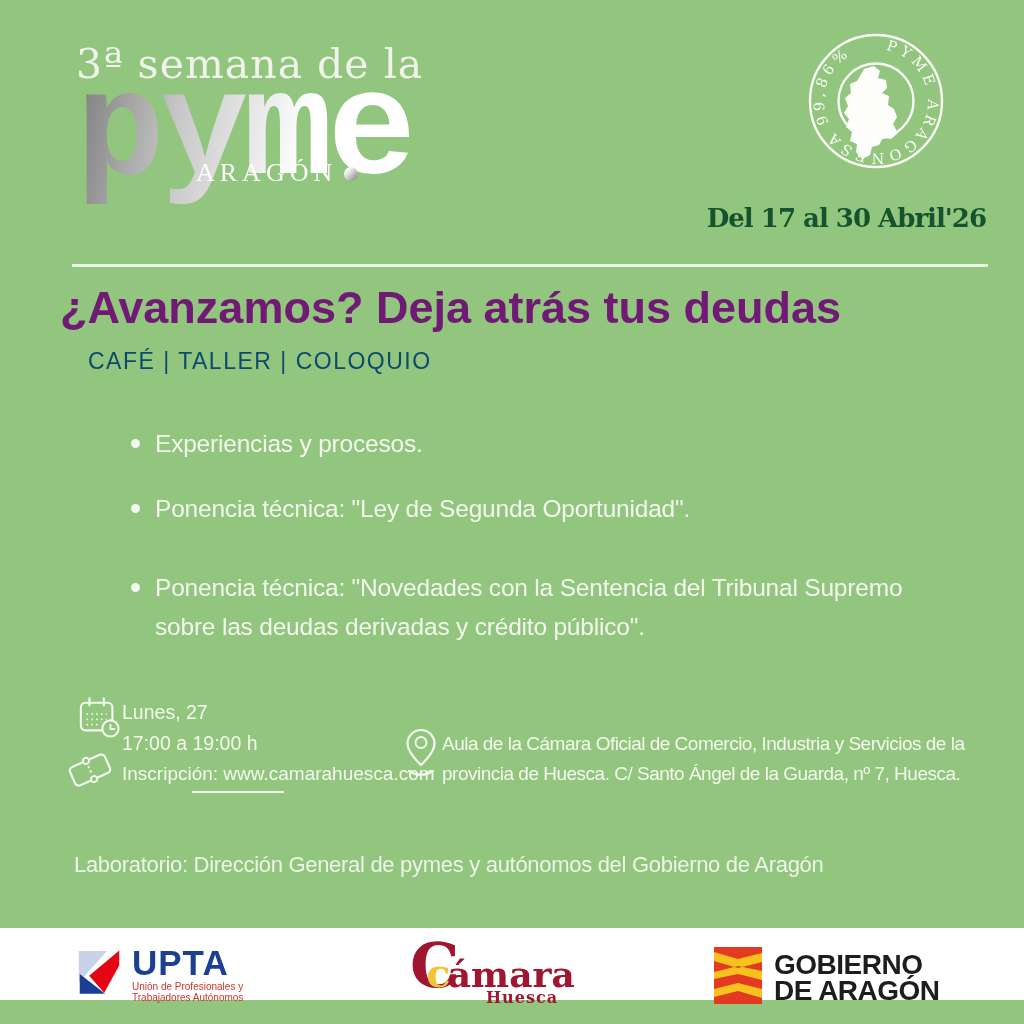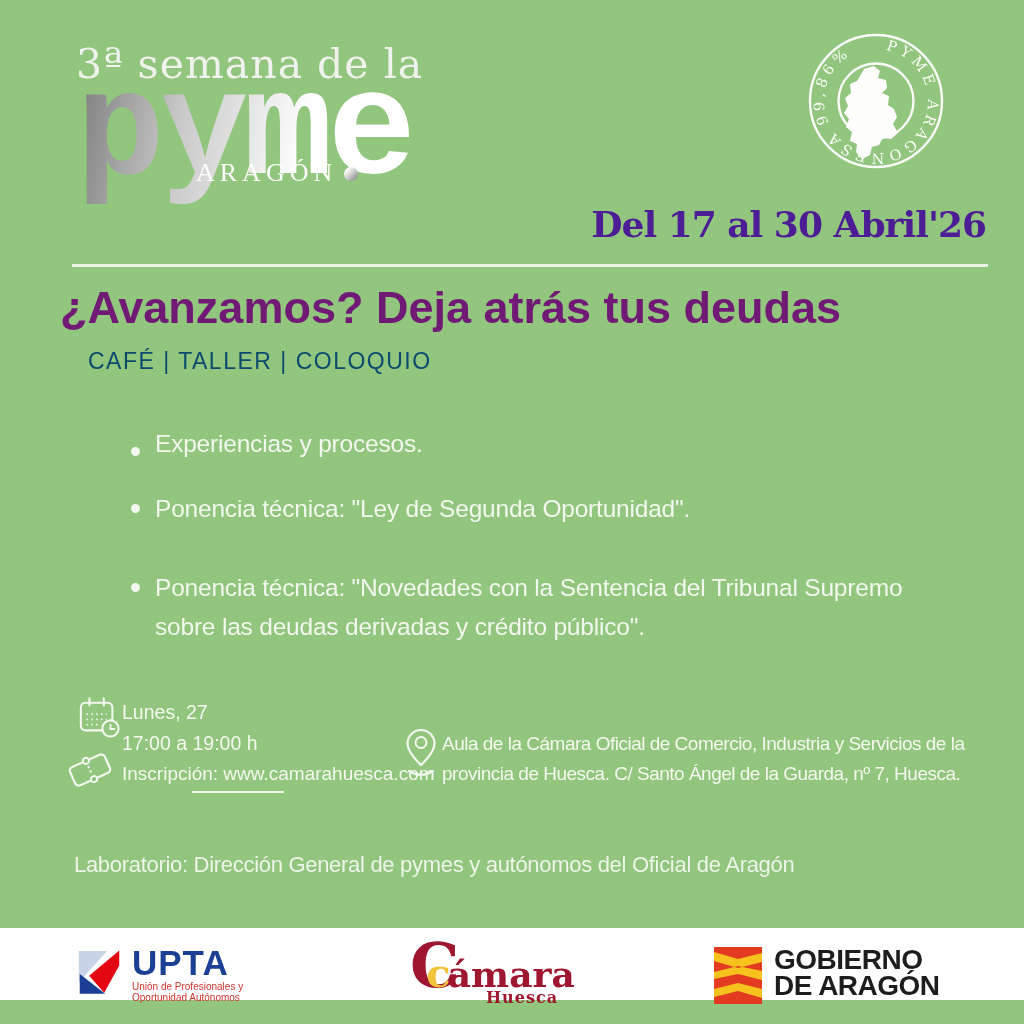--- a/index.html
+++ b/index.html
@@ -20,32 +20,32 @@
   @supports ((-webkit-background-clip:text) or (background-clip:text)){
     .brand{background:linear-gradient(100deg,#7f7f7f 2%,#c9c9c9 32%,#ffffff 68%);
       -webkit-background-clip:text;background-clip:text;color:transparent;}
   }
   .brand-region{position:absolute;left:196px;top:158px;font-family:Liberation Serif, serif;
     font-size:26px;letter-spacing:5px;color:#fdfefb;}
   .brand-dot{display:inline-block;width:14px;height:14px;border-radius:50%;
     background:linear-gradient(135deg,#ffffff 20%,#8e8e8e 90%);margin-left:7px;}
   .stamp{position:absolute;left:800px;top:27px;}
   .date-range{position:absolute;right:38px;top:203px;font-family:"DejaVu Serif",serif;
-    font-weight:bold;font-size:36px;letter-spacing:-1px;color:#4c1d95;}
+    font-weight:bold;font-size:26px;letter-spacing:-1px;color:#14532d;}
   .rule{position:absolute;left:72px;top:264px;width:916px;height:2.5px;background:#f3f7ee;opacity:.92;}
 
   
   .title{position:absolute;left:60px;top:282px;font-size:45px;font-weight:bold;color:#701a75;}
   .subtitle{position:absolute;left:88px;top:348px;font-size:23px;letter-spacing:1.5px;color:#0c4a6e;}
 
   
   .bullets{position:absolute;left:131px;top:424px;width:815px;list-style:none;margin:0;padding:0;
     font-size:24.5px;letter-spacing:-0.2px;color:#f3f8ee;}
   .bullets li{display:flex;gap:15px;line-height:39px;}
-  .bullets li:nth-child(1){margin-bottom:26px;align-items:center;}
+  .bullets li:nth-child(1){margin-bottom:26px;}
   .bullets li:nth-child(2){margin-bottom:40px;}
   .bullet-dot{flex:0 0 auto;width:9px;height:9px;border-radius:50%;background:#f3f8ee;margin-top:15px;}
 
   
   .ico{position:absolute;}
   .sched-day{position:absolute;left:122px;top:701px;font-size:19.5px;}
   .sched-time{position:absolute;left:122px;top:732px;font-size:19.5px;}
   .sched-insc{position:absolute;left:122px;top:763px;font-size:19px;}
   .insc-underline{position:absolute;left:192px;top:791px;width:92px;height:2px;background:#f0f6ea;}
   .location{position:absolute;left:442px;top:729px;width:562px;font-size:19px;
@@ -60,21 +60,21 @@
   .upta{position:absolute;left:76px;top:20px;display:flex;gap:9px;}
   .upta-name{font-size:35px;font-weight:bold;color:var(--upta-blue,#1b3f94);line-height:30px;letter-spacing:1px;}
   .upta-tag{font-size:10px;line-height:11px;color:var(--upta-red,#d0342c);margin-top:3px;}
   .camara{position:absolute;left:410px;top:8px;color:var(--camara-red,#9e1630);
     font-family:"DejaVu Serif",serif;font-weight:bold;}
   .cam-row{white-space:nowrap;}
   .cam-C{font-size:62px;line-height:60px;}
   .cam-c{font-size:40px;color:var(--camara-yellow,#f0c33b);margin-left:-33px;}
   .cam-rest{font-size:36px;margin-left:-3px;}
   .cam-city{display:block;font-size:16px;letter-spacing:1px;margin:-8px 0 0 76px;}
-  .gobierno{position:absolute;left:714px;top:19px;display:flex;gap:12px;align-items:flex-start;}
+  .gobierno{position:absolute;left:714px;top:19px;display:flex;gap:12px;align-items:flex-end;}
   .gob-text{font-size:28px;font-weight:bold;line-height:26px;color:var(--gob-black,#1d1d1b);letter-spacing:-0.5px;}
 </style>
 </head>
 <body>
 
 <div class="poster">
 
   <div class="kicker">3ª semana de la</div>
   <div class="brand">pyme</div>
   <div class="brand-region">
@@ -138,35 +138,35 @@
   <div class="sched-insc">Inscripción: www.camarahuesca.com</div>
   <div class="insc-underline"></div>
 
   <svg class="ico" style="left:404px;top:727px" width="34" height="52" viewBox="0 0 34 52">
     <path d="M17,3 C9.5,3 3.5,9 3.5,16.5 C3.5,26 17,38 17,38 C17,38 30.5,26 30.5,16.5 C30.5,9 24.5,3 17,3 Z" fill="none" stroke="#f3f8ee" stroke-width="2.2"></path>
     <circle cx="17" cy="15.5" r="5.5" fill="none" stroke="#f3f8ee" stroke-width="2"></circle>
     <path d="M5,44 q12,7.5 24,0" fill="none" stroke="#f3f8ee" stroke-width="2.2" stroke-linecap="round"></path>
   </svg>
   <div class="location">Aula de la Cámara Oficial de Comercio, Industria y Servicios de la provincia de Huesca. C/ Santo Ángel de la Guarda, nº 7, Huesca.</div>
 
-  <div class="organizer">Laboratorio: Dirección General de pymes y autónomos del Oficial de Aragón</div>
+  <div class="organizer">Laboratorio: Dirección General de pymes y autónomos del Gobierno de Aragón</div>
 
   <div class="footer">
 
     <div class="upta">
       <svg width="47" height="50" viewBox="0 0 100 104">
         <polygon points="6,5 66,5 6,72" fill="var(--upta-gray,#c9d3e8)"></polygon>
         <polygon points="28,58 92,4 92,36 60,94" fill="#e30613"></polygon>
         <polygon points="8,96 62,96 8,54" fill="var(--upta-blue,#1b3f94)"></polygon>
       </svg>
       <div>
         <div class="upta-name">UPTA</div>
         <div class="upta-tag">
           <div>Unión de Profesionales y</div>
-          <div>Oportunidad Autónomos</div>
+          <div>Trabajadores Autónomos</div>
         </div>
       </div>
     </div>
 
     <div class="camara">
       <div class="cam-row">
         <span class="cam-C">C</span><span class="cam-c">c</span><span class="cam-rest">ámara</span>
       </div>
       <span class="cam-city">Huesca</span>
     </div>

